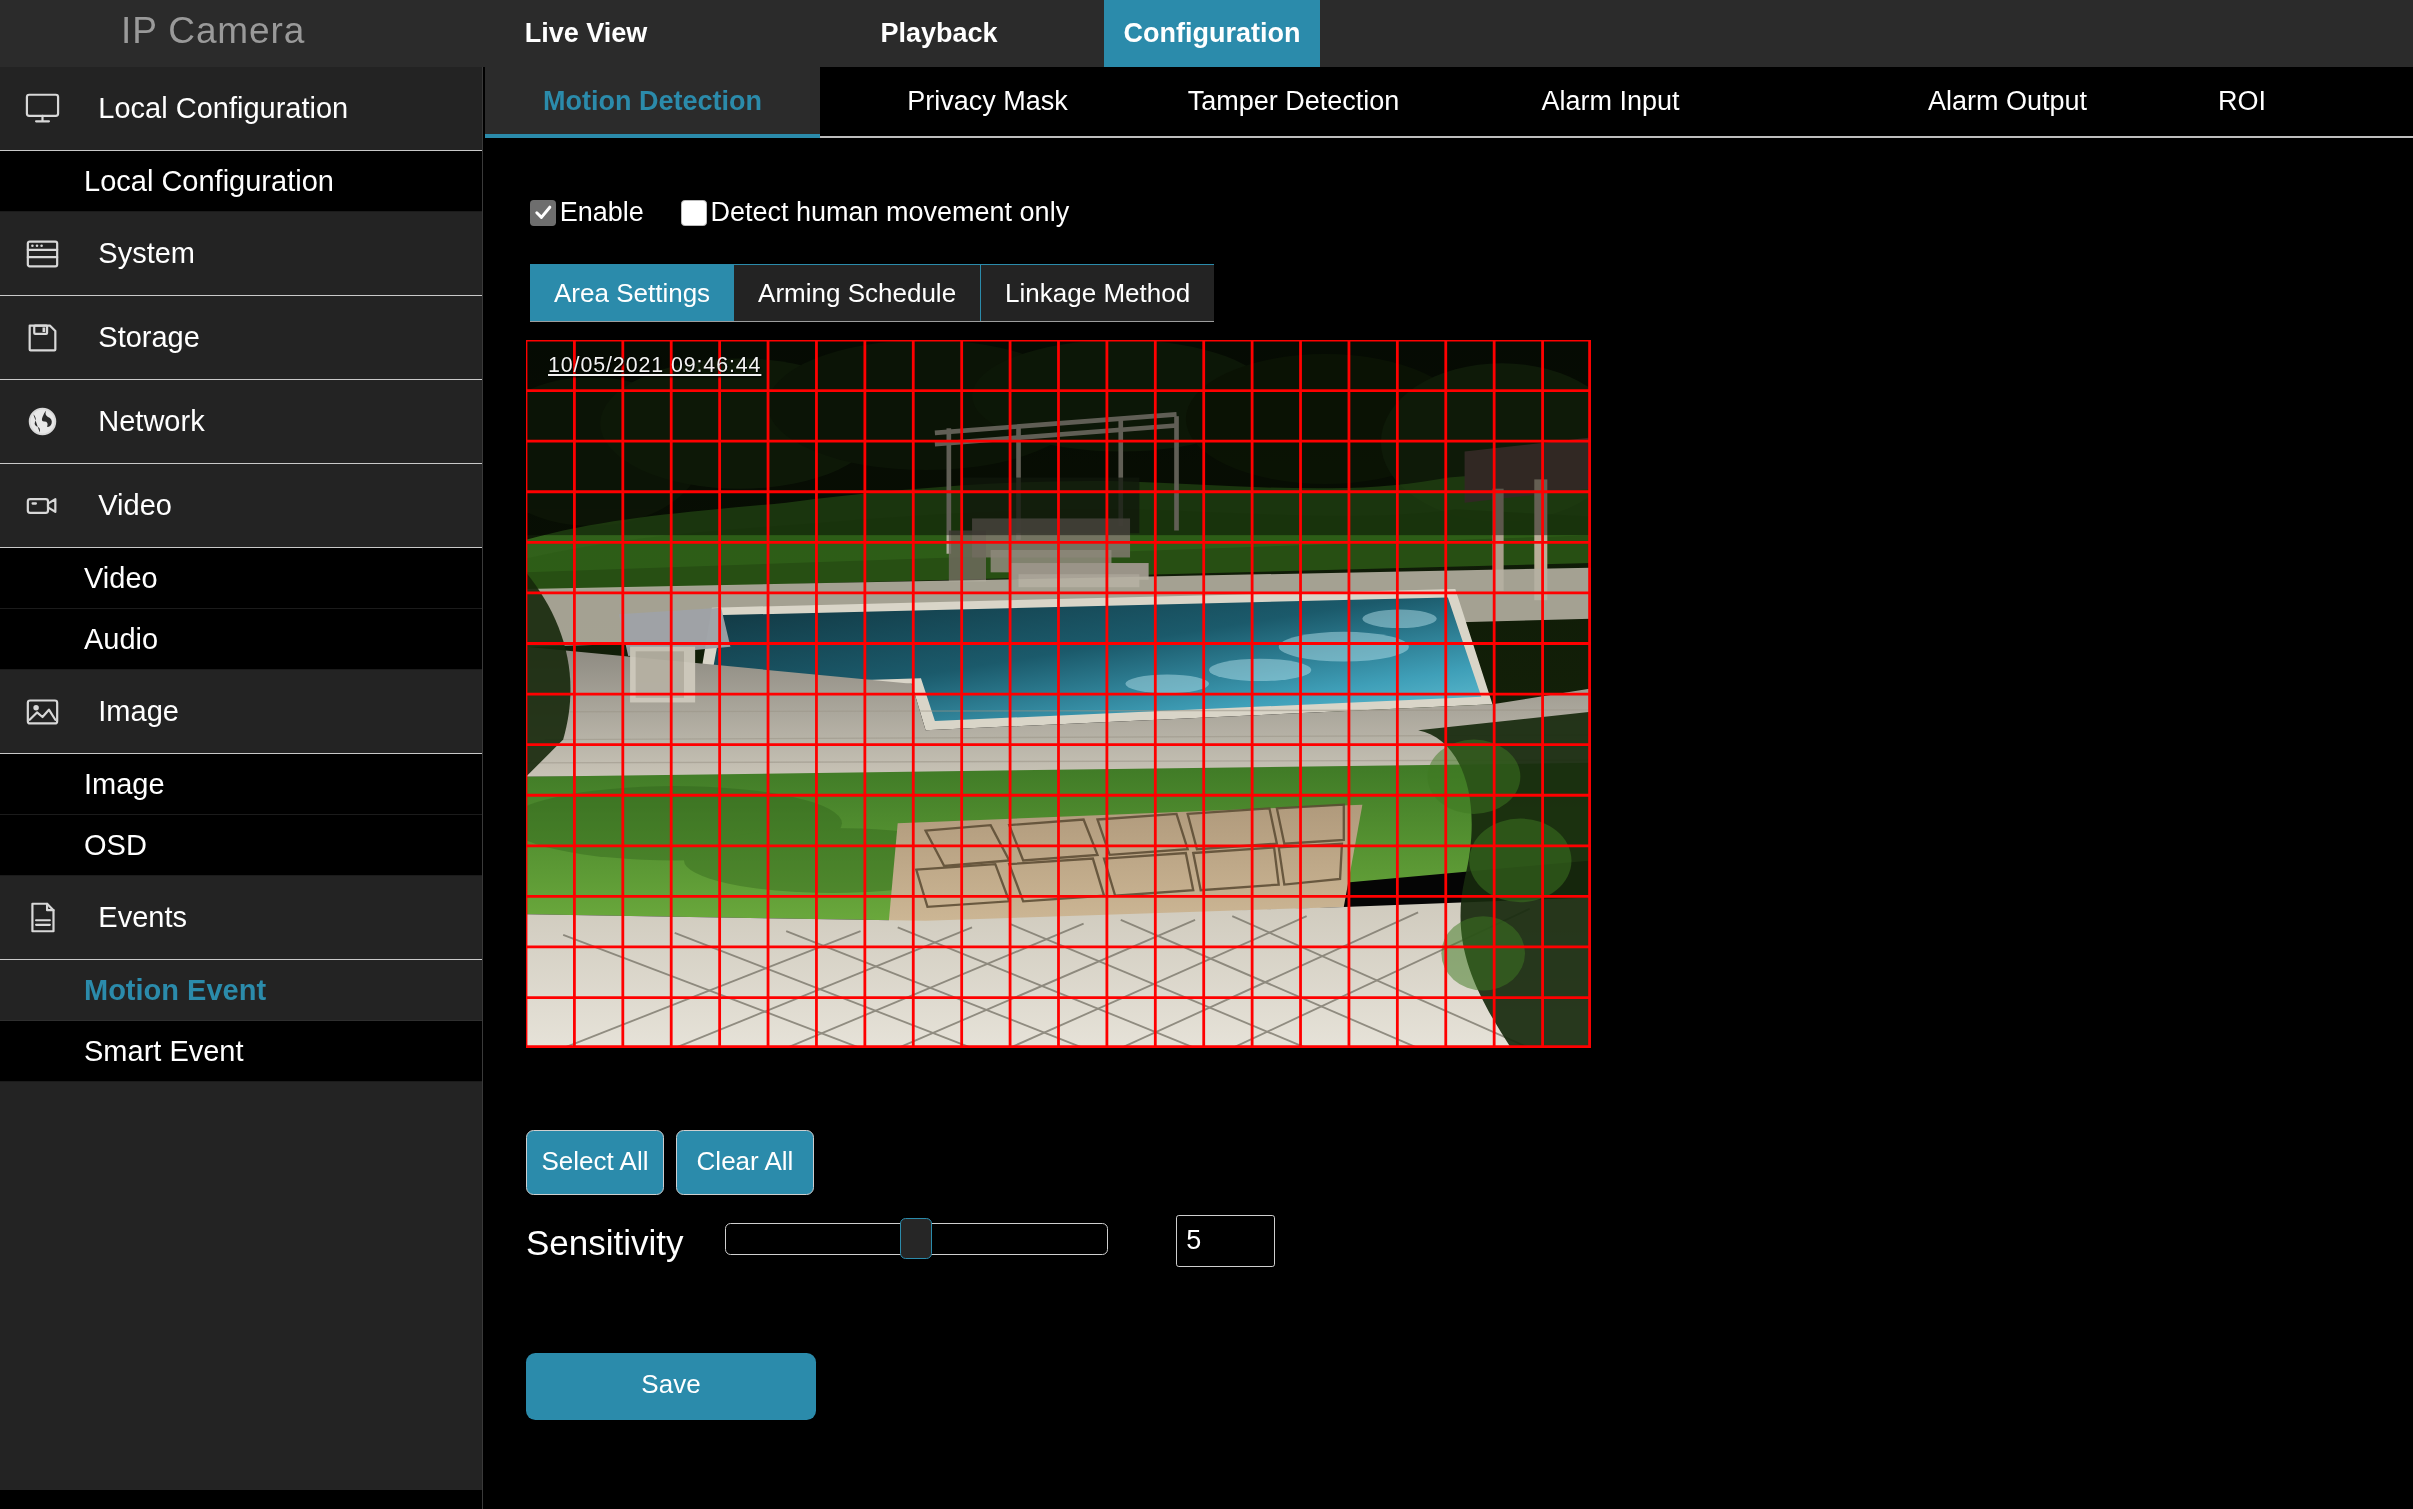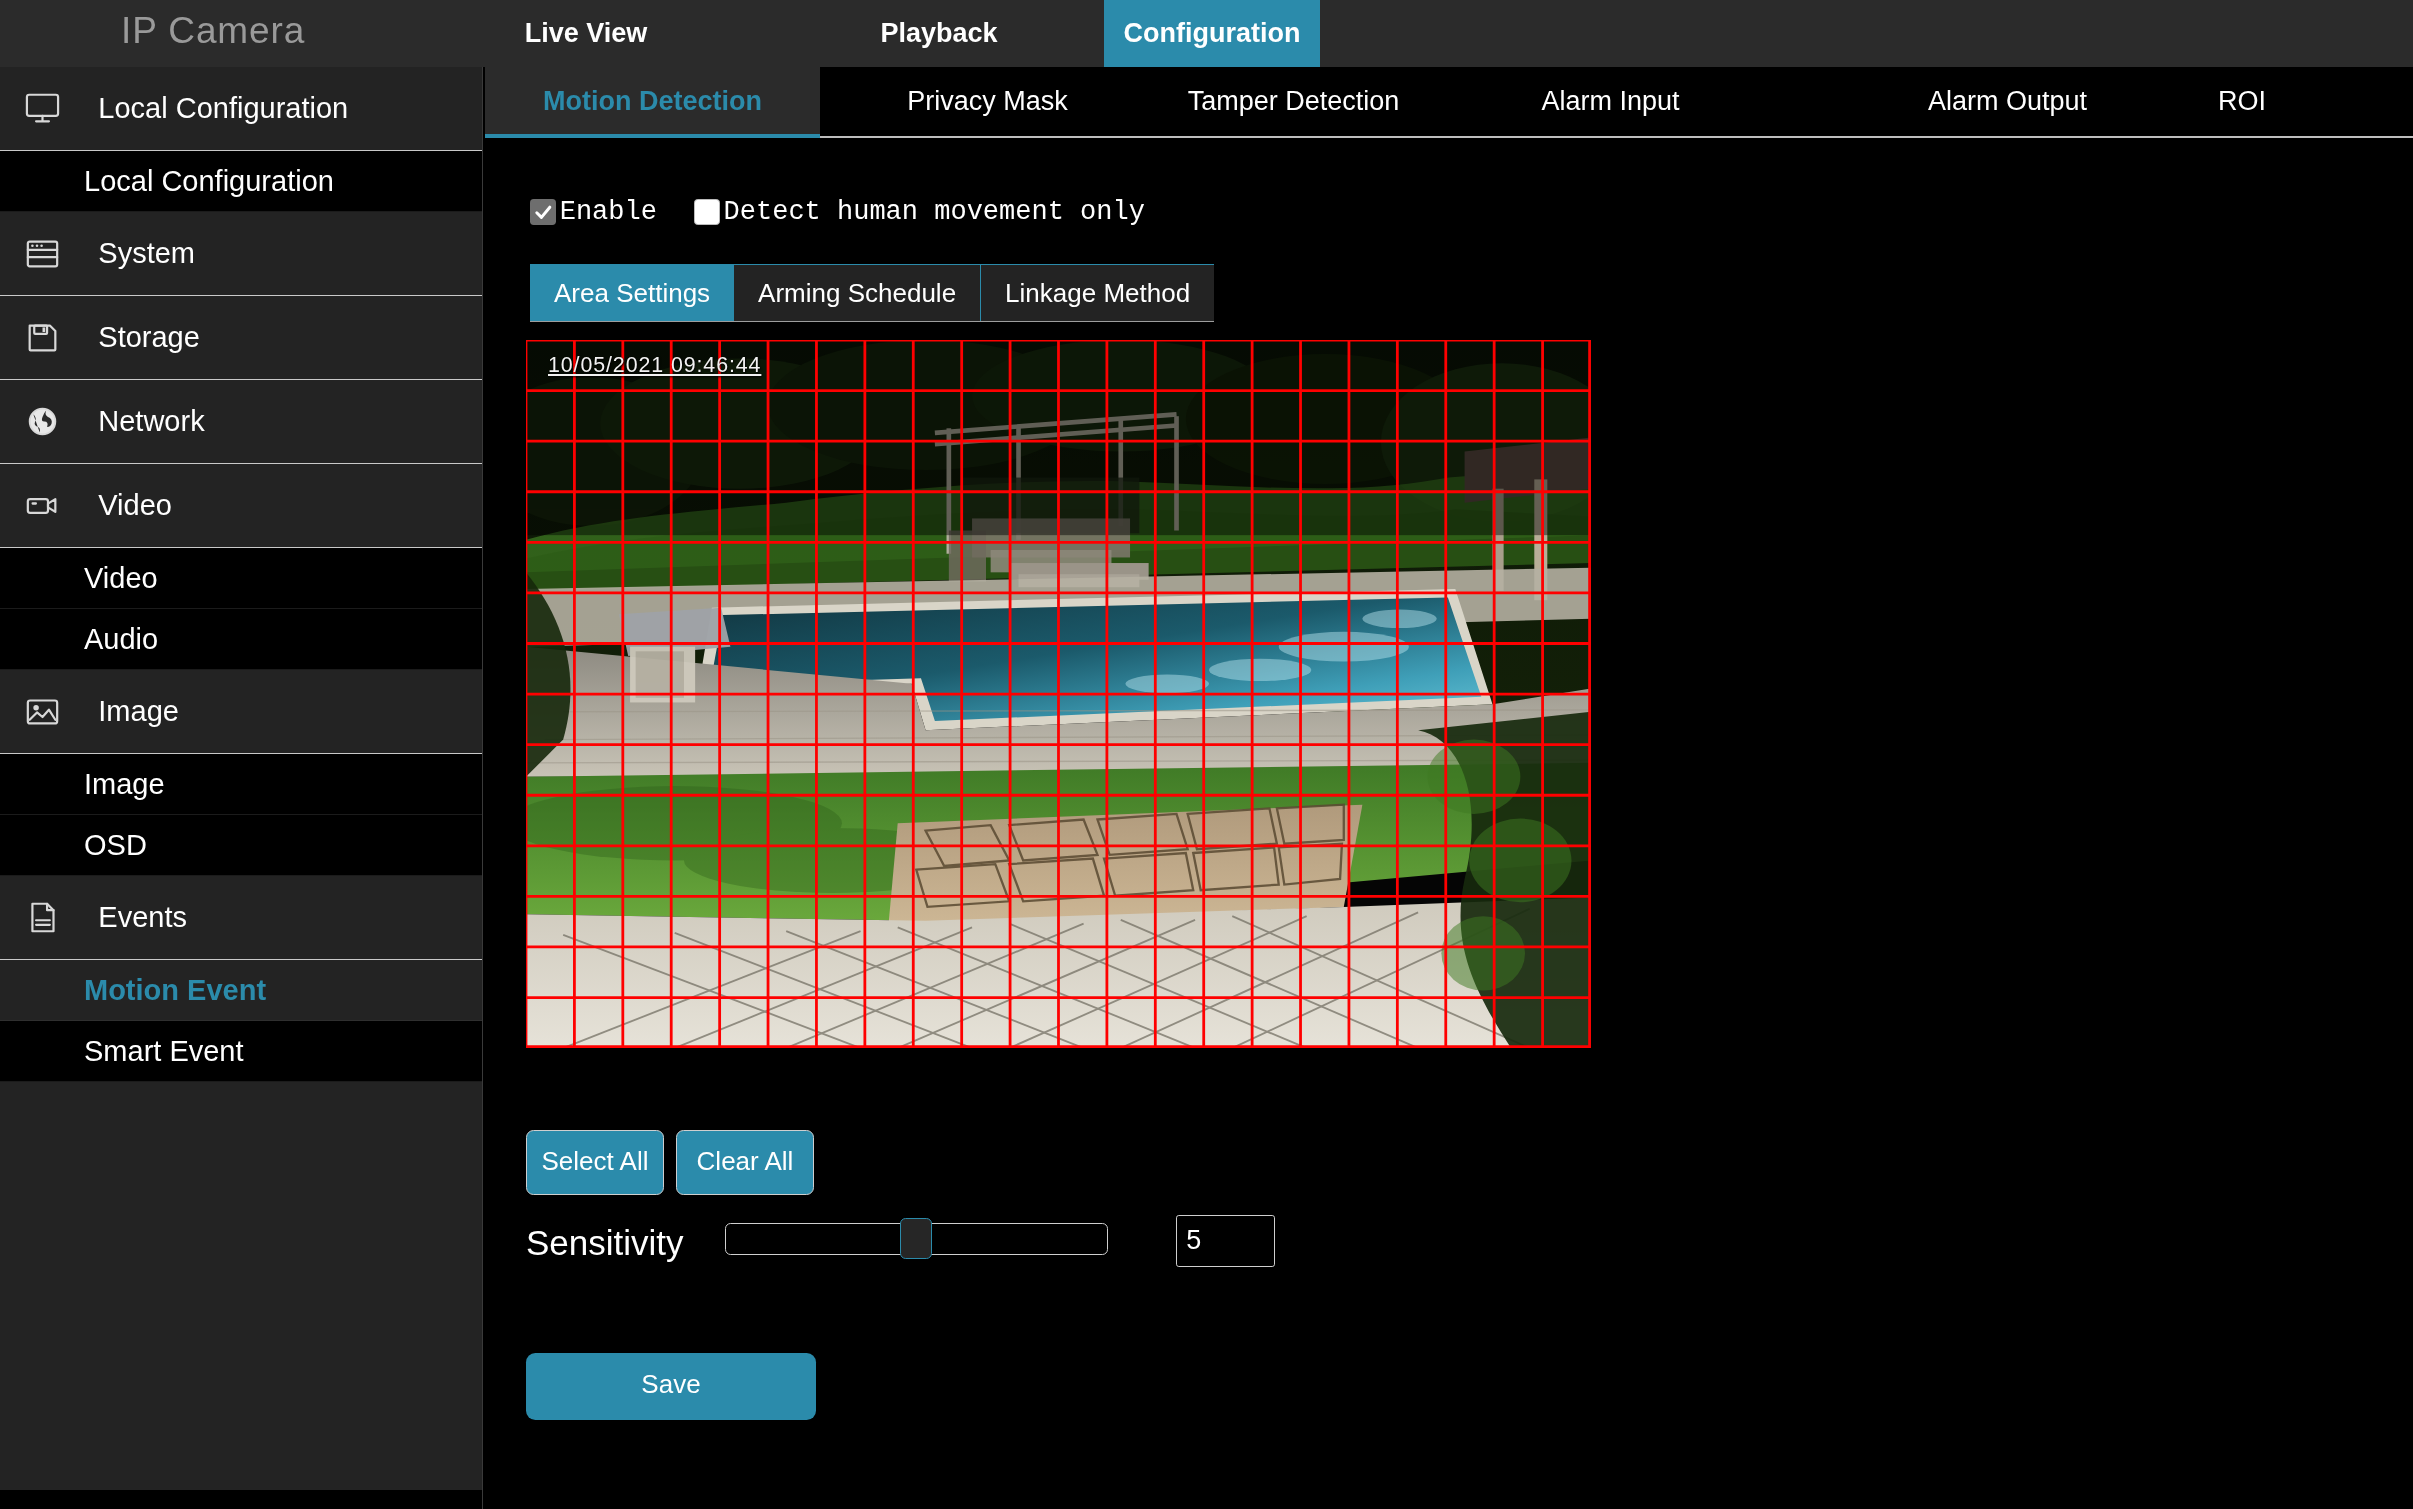--- a/index.html
+++ b/index.html
@@ -96,21 +96,21 @@
   .cbox {
     width: 26px; height: 26px; border-radius: 3.7px;
     display: inline-flex; align-items: center; justify-content: center;
     flex: 0 0 26px;
   }
   .cbox.checked { background: #6e6e6e; }
   .cbox.checked .tick {
     display: block; width: 18.6px; height: 18.6px;
   }
   .cbox.unchecked { background: #ffffff; border: 0.9px solid #bbb; }
-  .cblabel { font-size: 27px; color: #fff; margin-left: 3.7px; white-space: nowrap; font-family: Liberation Mono, monospace; }
+  .cblabel { font-size: 27px; color: #fff; margin-left: 3.7px; white-space: nowrap; }
 
   
   #innertabs {
     position: absolute; left: 45px; top: 197px;
     height: 58px; display: flex;
     border-bottom: 1.9px solid #9d9d9d;
     border-top: 0.9px solid #2b8bab;
   }
   .itab {
     height: 56px; line-height: 56px;

